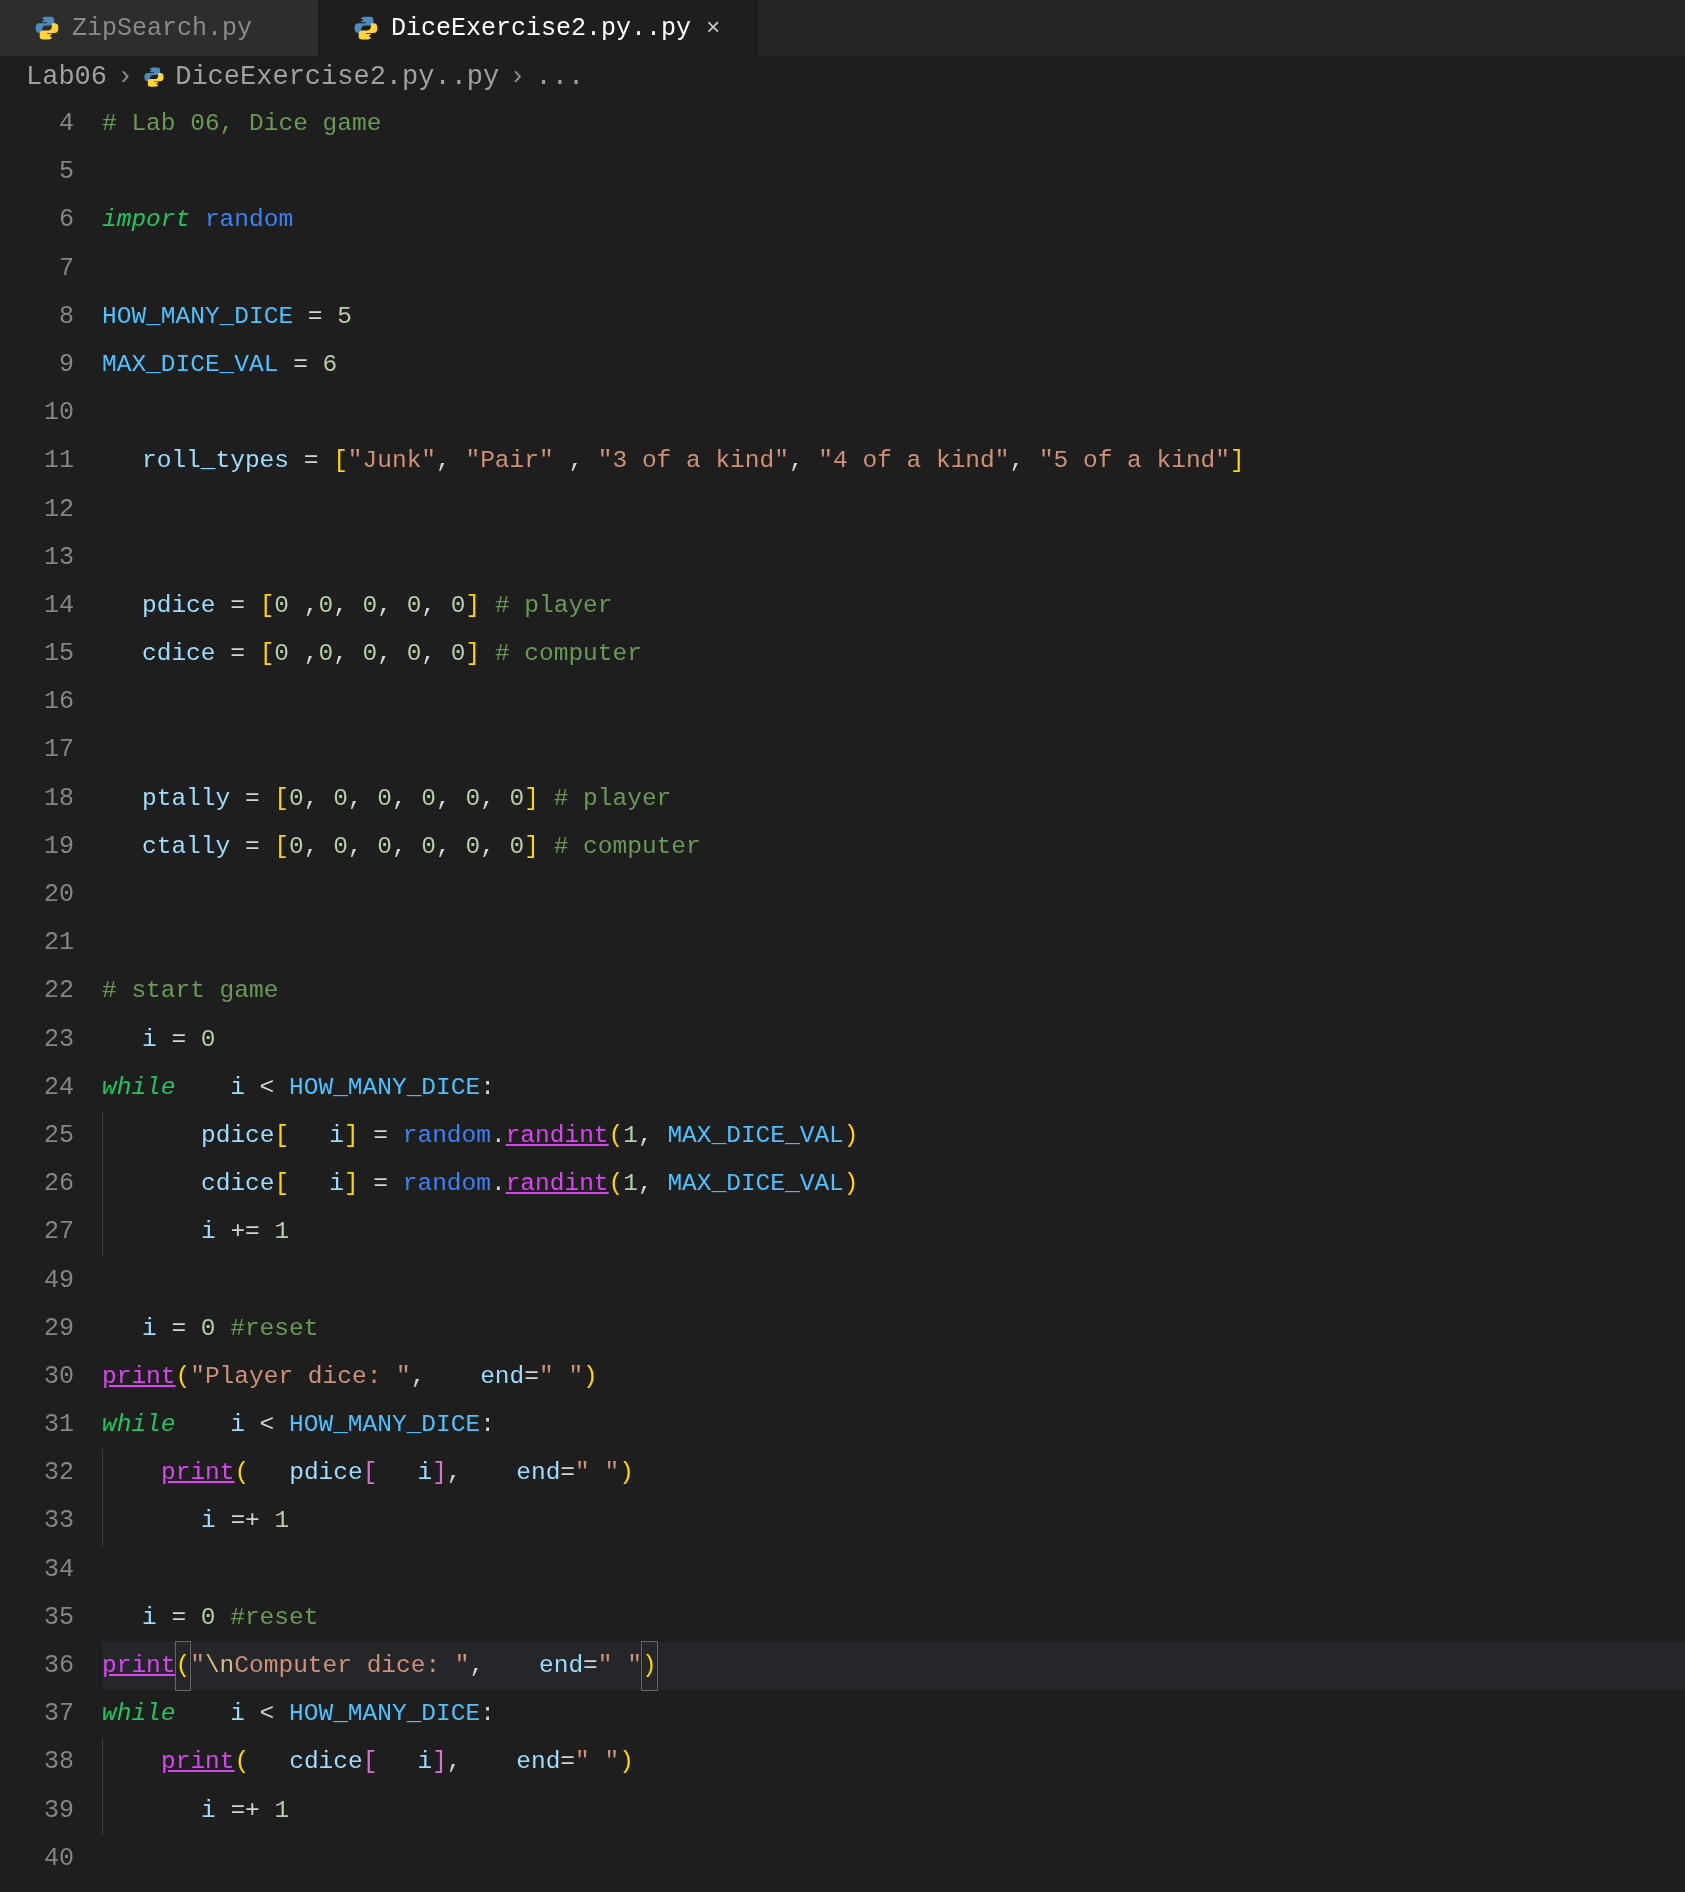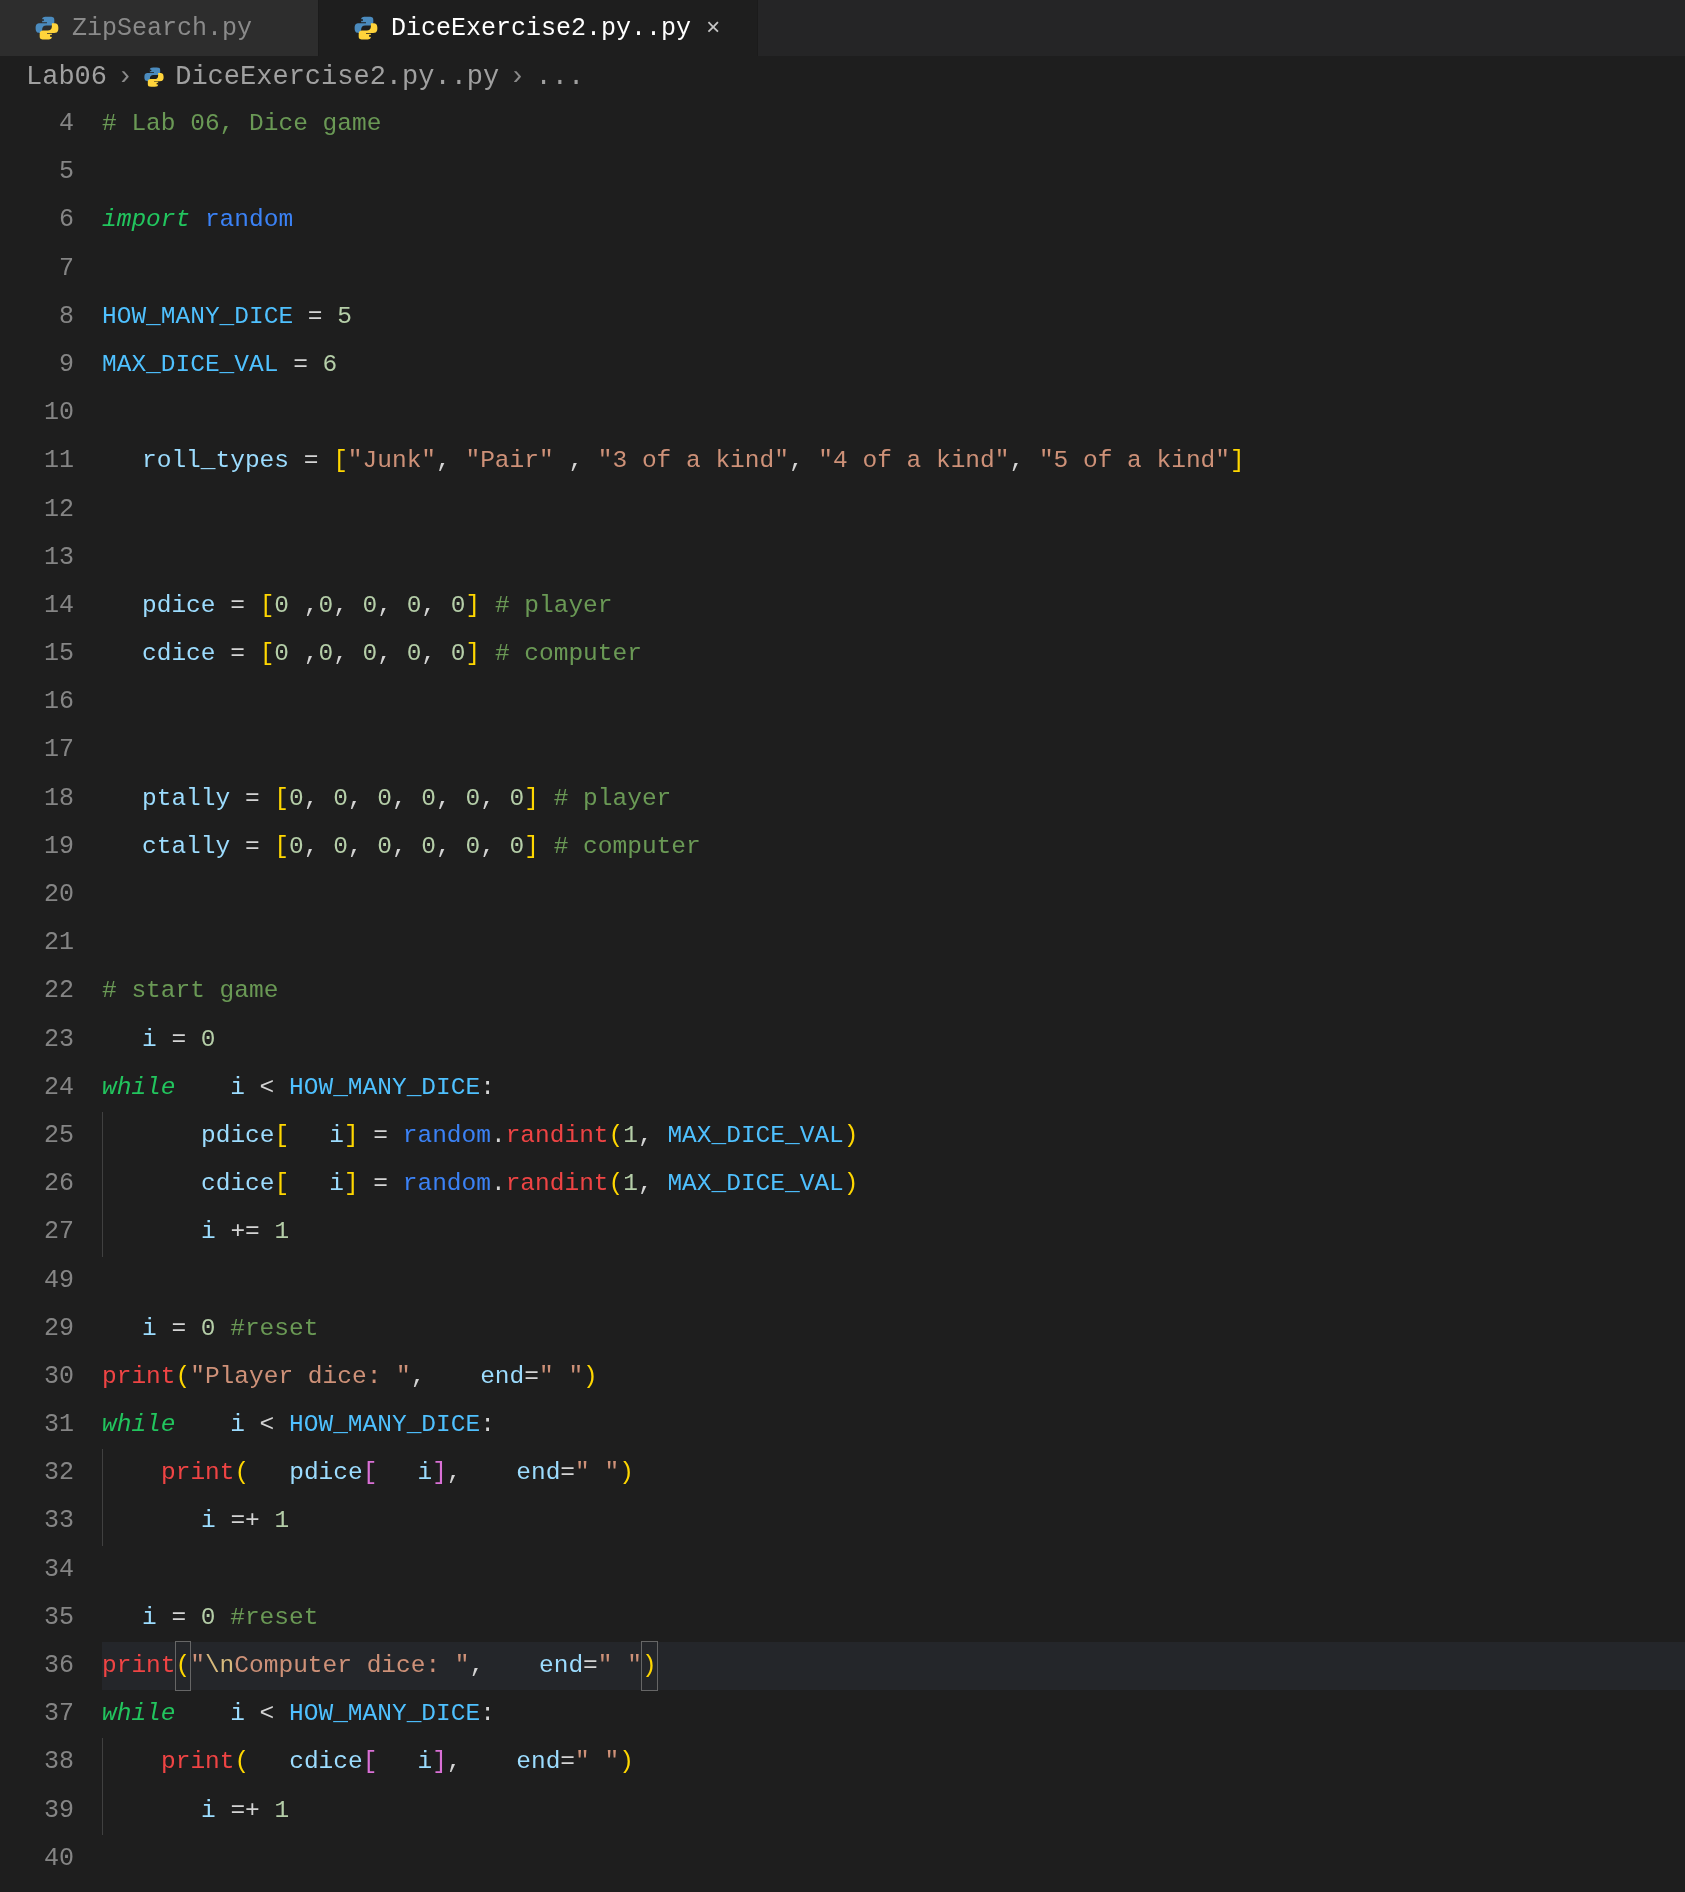--- a/index.html
+++ b/index.html
@@ -52,21 +52,21 @@
     position:absolute; left:0; top:0; bottom:0;
     border-left:1px solid #404040;
   }
   .pad { display:inline-block; } 
   
   .c-comment { color:#6a9955; }
   .c-keyword { color:#22c55e;font-style:italic; }
   .c-module  { color:#3b82f6; }
   .c-const   { color:#4fc1ff; }
   .c-var     { color:#9cdcfe;margin-left:40px; }
-  .c-func    { color:#ef4444; }
+  .c-func    { color:#d946ef;text-decoration:underline; }
   .c-num     { color:#b5cea8; }
   .c-str     { color:#ce9178; }
   .c-esc     { color:#d7ba7d; }
   .c-brk-y   { color:#ffd700; }
   .c-brk-p   { color:#da70d6; }
   .bracket-box {
     display:inline-block;
     border:1px solid #666666;
     margin:-1px;
   }

